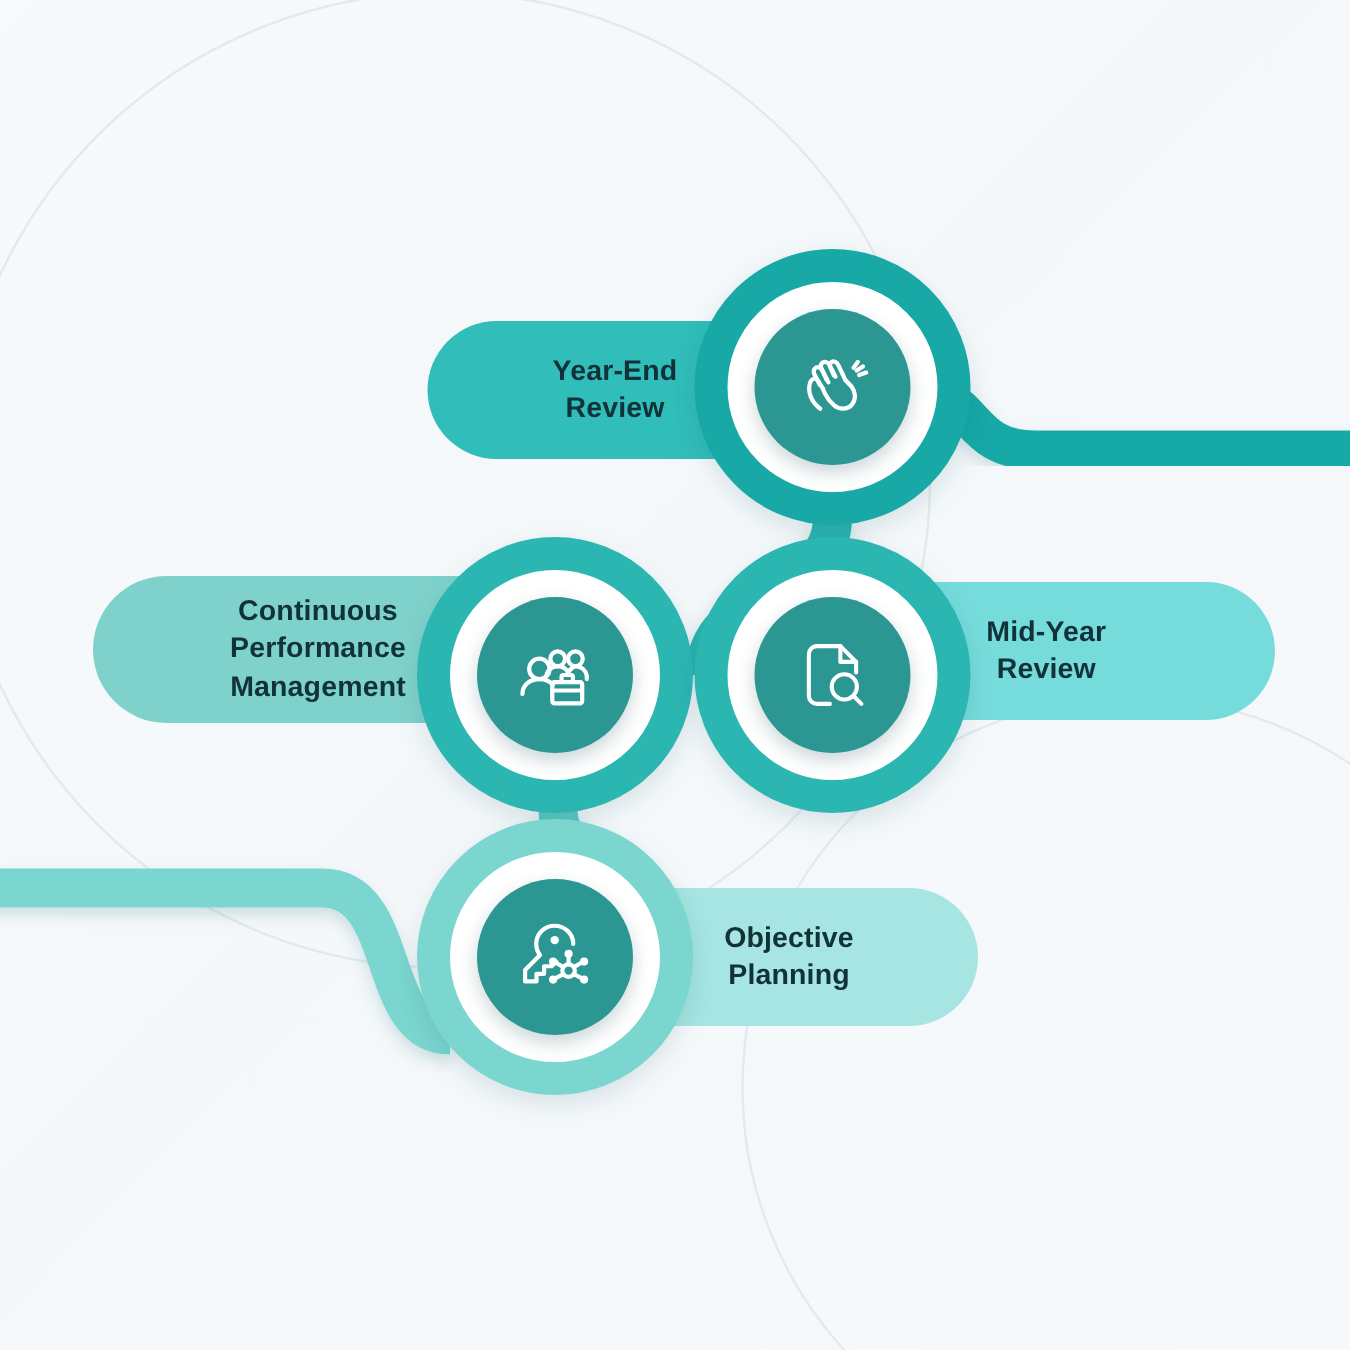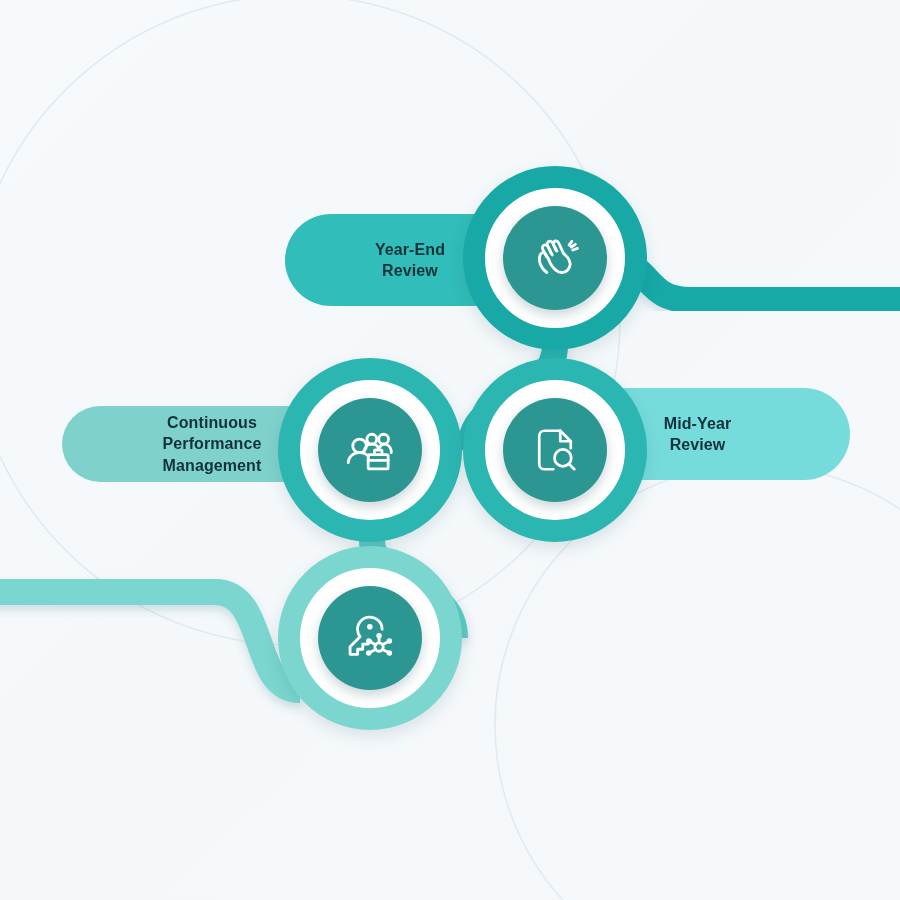--- a/index.html
+++ b/index.html
@@ -29,28 +29,28 @@
 
   .pill {
     position: absolute;
     display: flex;
     align-items: center;
     justify-content: center;
     text-align: center;
     border-radius: 999px;
     color: #12323a;
     font-weight: bold;
-    font-size: 16px;
+    font-size: 19px;
     line-height: 1.33;
     letter-spacing: 0.1px;
     box-sizing: border-box;
     padding: 0 18px;
   }
   .pill-year-end   { left: 285px; top: 214px; width: 250px; height: 92px; background: #31bdb9; }
-  .pill-continuous { left: 62px;  top: 406px; width: 300px; height: 76px; background: #7fd2cb; }
+  .pill-continuous { left: 62px;  top: 384px; width: 300px; height: 98px; background: #7fd2cb; }
   .pill-mid-year   { left: 545px; top: 388px; width: 305px; height: 92px; background: #76dcdb; }
   .pill-objective  { left: 400px; top: 592px; width: 252px; height: 92px; background: #a6e5e1; }
   .pill-text { white-space: pre-line; display: block; }
 
   .node {
     position: absolute;
     width: 184px;
     height: 184px;
     border-radius: 50%;
     box-sizing: border-box;
@@ -116,20 +116,24 @@
     <span class="pill-text">Continuous
 Performance
 Management</span>
   </div>
 
   <div class="pill pill-mid-year">
     <span class="pill-text">Mid-Year
 Review</span>
   </div>
 
+  <div class="pill pill-objective">
+    <span class="pill-text">Objective
+Planning</span>
+  </div>
 
   <div class="node ring-dark node-yearend">
     <div class="icon-disc">
       <svg width="58" height="58" viewBox="0 0 64 64" fill="none" stroke="#ffffff" stroke-width="3.1" stroke-linecap="round" stroke-linejoin="round">
         <path d="M23 48 C16 43, 13.5 35, 15.5 29 C16.6 25.6, 20 24.8, 21.6 27.6 L25 33.4"></path>
         <path d="M22.6 30.4 L18.6 22.4 C17.3 19.7, 19.2 16.8, 22 17.6 C23.3 18, 24 18.8, 24.6 20 L29 28.6"></path>
         <path d="M27.6 26.6 L23.8 18.2 C22.6 15.5, 24.6 12.8, 27.3 13.6 C28.6 14, 29.3 14.9, 29.9 16 L34.2 24.4"></path>
         <path d="M33 23.4 L30.4 17.6 C29.3 15.1, 31.2 12.6, 33.8 13.4 C35 13.8, 35.7 14.6, 36.2 15.7 L41.4 26.8"></path>
         <path d="M25 33.4 C25 33.4, 27.4 40.8, 33.2 45.6 C37.6 49.2, 43.6 48.6, 46.6 44.6 C49.6 40.6, 48.8 35.4, 46 31.6 L41.4 26.8"></path>
         <path d="M47.5 17.8 L50.6 13.6"></path>

